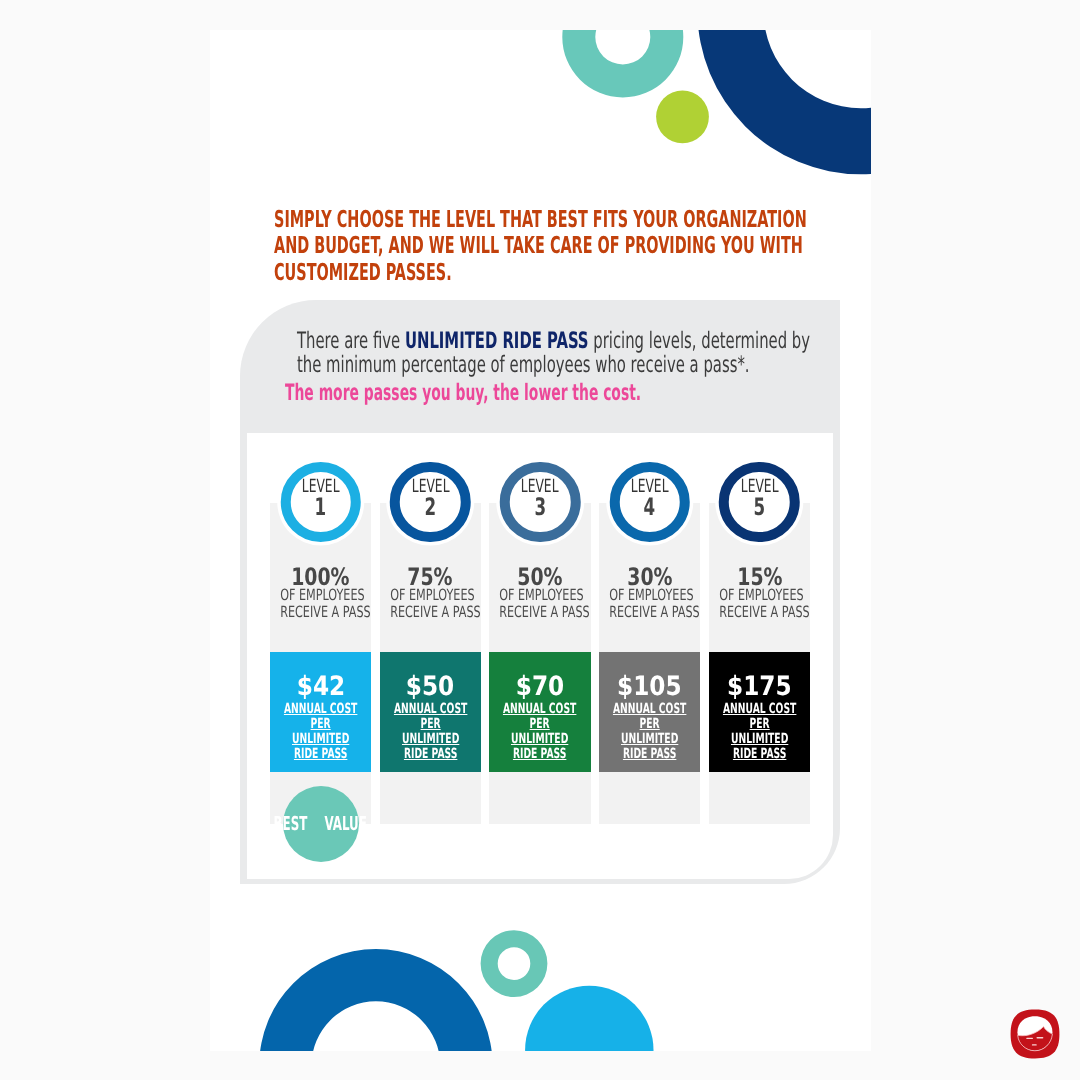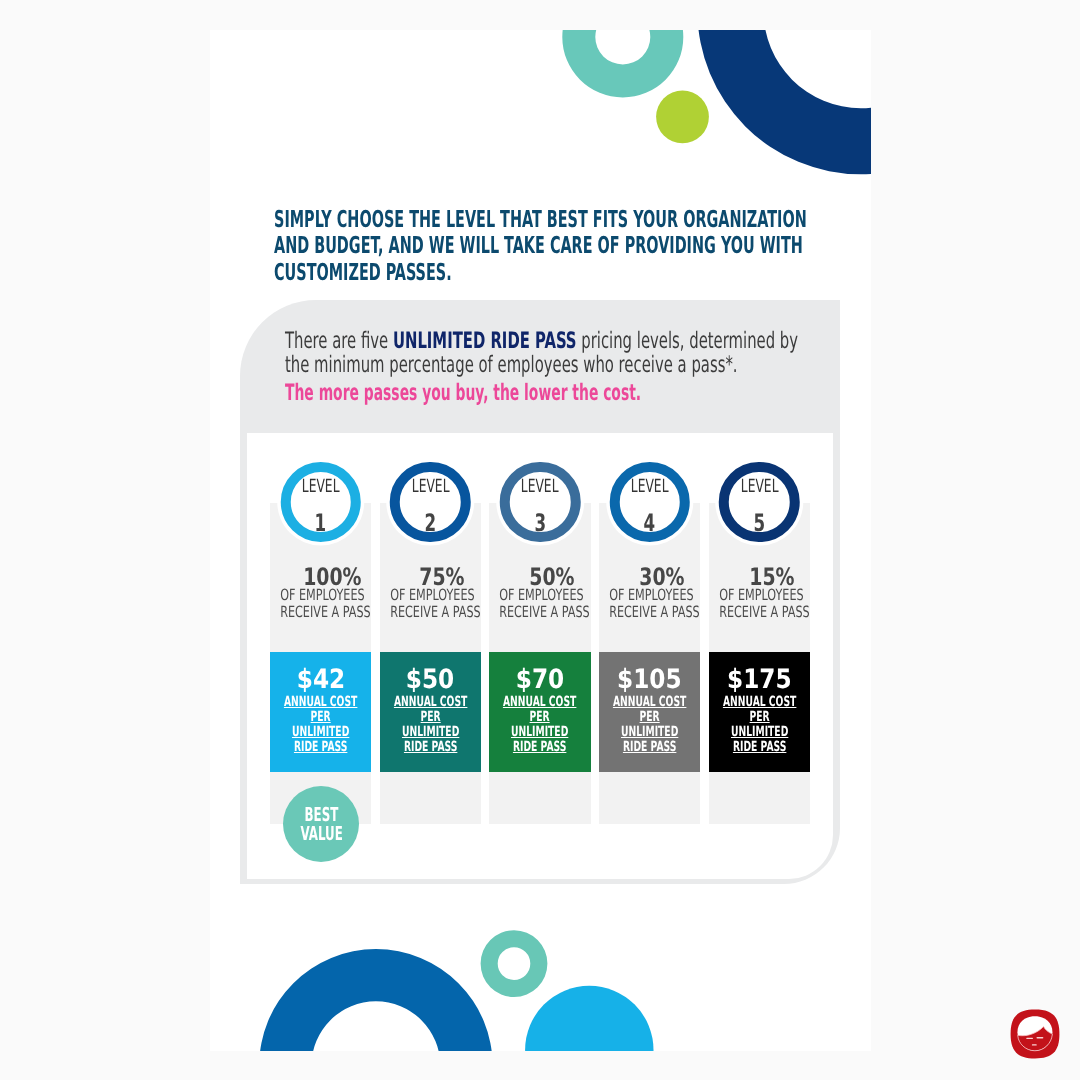--- a/index.html
+++ b/index.html
@@ -6,65 +6,65 @@
   body{width:1080px;height:1080px;background:#fafafa;
        font-family:"DejaVu Sans Condensed","DejaVu Sans",sans-serif;overflow:hidden;
        -webkit-font-smoothing:antialiased;text-rendering:geometricPrecision;}
   .page{position:absolute;left:210px;top:29.5px;width:661px;height:1021px;background:#ffffff;overflow:hidden;}
 
   
   .deco{position:absolute;}
 
   
   .headline{position:absolute;left:64px;top:177px;
-      font-weight:bold;font-size:23.3px;line-height:26.6px;color:#0c4a6e;
+      font-weight:bold;font-size:23.3px;line-height:26.6px;color:#c2410c;
       text-transform:uppercase;white-space:nowrap;}
   .headline > div{transform:scaleX(0.6875);transform-origin:left center;}
 
   
   .greycard{position:absolute;left:30px;top:270.5px;width:600px;height:584px;
       background:#e9eaeb;border-radius:76px 0 56px 0;}
   .cardtext{position:absolute;left:75px;top:300.8px;font-size:22.6px;white-space:nowrap;}
-  .cardtext .l1{line-height:23.6px;color:#3b3b3b;font-weight:normal;}
+  .cardtext .l1{line-height:23.6px;color:#3b3b3b;font-weight:normal;margin-left:12px;}
   .cardtext .l1 > div{transform:scaleX(0.7305);transform-origin:left center;}
   .cardtext .l1 b{color:#0f2569;font-weight:bold;}
   .cardtext .l2{margin-top:4.8px;line-height:23.6px;color:#ec4899;font-weight:bold;}
   .cardtext .l2 > div{transform:scaleX(0.6835);transform-origin:left center;}
 
   
   .whitepanel{position:absolute;left:37px;top:403.5px;width:586px;height:446px;
       background:#ffffff;border-radius:0 0 44px 0;}
 
   
   .cols{position:absolute;left:60px;top:473.5px;width:540px;height:330px;}
   .col{position:absolute;top:0;width:101.3px;}
   .colbg{position:absolute;left:0;top:0;width:101.3px;height:321.3px;background:#f2f2f2;}
   .badge{position:absolute;left:50%;top:-41.4px;padding-top:8px;transform:translateX(-50%);
       width:80.5px;height:80.5px;border-radius:50%;box-sizing:border-box;
-      background:#fff;display:flex;flex-direction:column;align-items:center;justify-content:space-between;
+      background:#fff;display:flex;flex-direction:column;align-items:center;justify-content:flex-start;
       box-shadow:0 0 0 3.5px #ffffff;}
   .badge .lv{font-size:18.1px;font-weight:normal;color:#333;line-height:13.2px;
       transform:scaleX(0.755);}
   .badge .num{font-size:24.1px;font-weight:bold;color:#444;line-height:17.6px;
       transform:scaleX(0.77);margin-top:5.8px;}
-  .pct{position:absolute;left:12px;top:65.9px;width:101.3px;text-align:center;
+  .pct{position:absolute;left:0;top:65.9px;width:101.3px;text-align:center;
       font-size:24px;font-weight:bold;color:#474747;line-height:17.5px;}
   .pct > span{display:inline-block;transform:scaleX(0.875);}
   .sub{position:absolute;left:0;top:84.2px;width:101.3px;text-align:left;
       font-size:15.6px;color:#4b4b4b;line-height:16.8px;font-weight:normal;}
   .sub > span{display:block;transform:scaleX(0.80);white-space:nowrap;}
   .price{position:absolute;left:0;top:149px;width:101.3px;height:120px;color:#fff;text-align:center;overflow:hidden;}
-  .price .amt{font-size:26.6px;font-weight:bold;line-height:19.4px;padding-top:18px;}
+  .price .amt{font-size:26.6px;font-weight:bold;line-height:19.4px;padding-top:25px;}
   .price .amt > span{display:inline-block;transform:scaleX(0.97);}
   .price .lbl{font-size:14.1px;font-weight:bold;line-height:15.2px;margin-top:5.3px;text-decoration:underline;}
   .price .lbl > span{display:block;transform:scaleX(0.727);white-space:nowrap;}
 
   
   .bestvalue{position:absolute;left:73.3px;top:756.1px;width:76.2px;height:76.2px;border-radius:50%;
-      background:#6ac8b7;color:#fff;display:flex;flex-direction:column;align-items:center;justify-content:center;
+      background:#6ac8b7;color:#fff;display:flex;flex-direction:row;align-items:center;justify-content:center;
       font-weight:bold;font-size:19.1px;line-height:19px;text-align:center;}
   .bestvalue span{display:block;transform:scaleX(0.69);}
 
   
   .footnote{position:absolute;right:59.4px;top:801.5px;text-align:right;
       font-size:12.3px;line-height:13.5px;color:#454545;white-space:nowrap;}
   .footnote > div > span{display:inline-block;transform:scaleX(0.78);transform-origin:right center;}
 </style>
 </head>
 <body>

